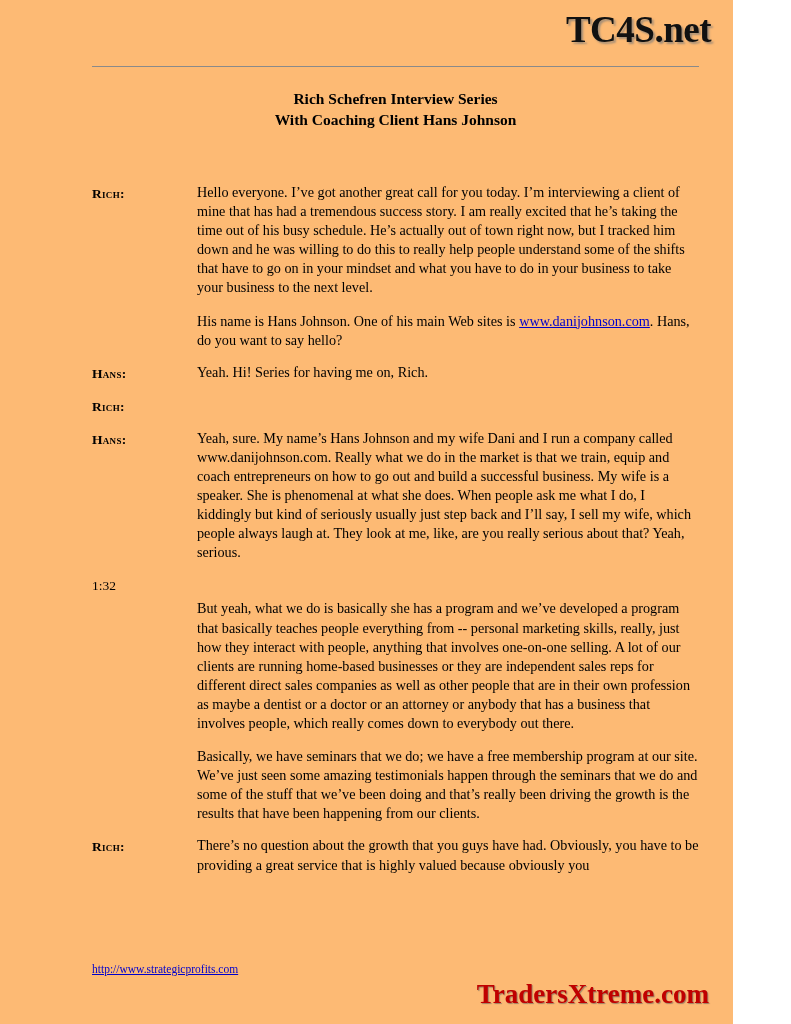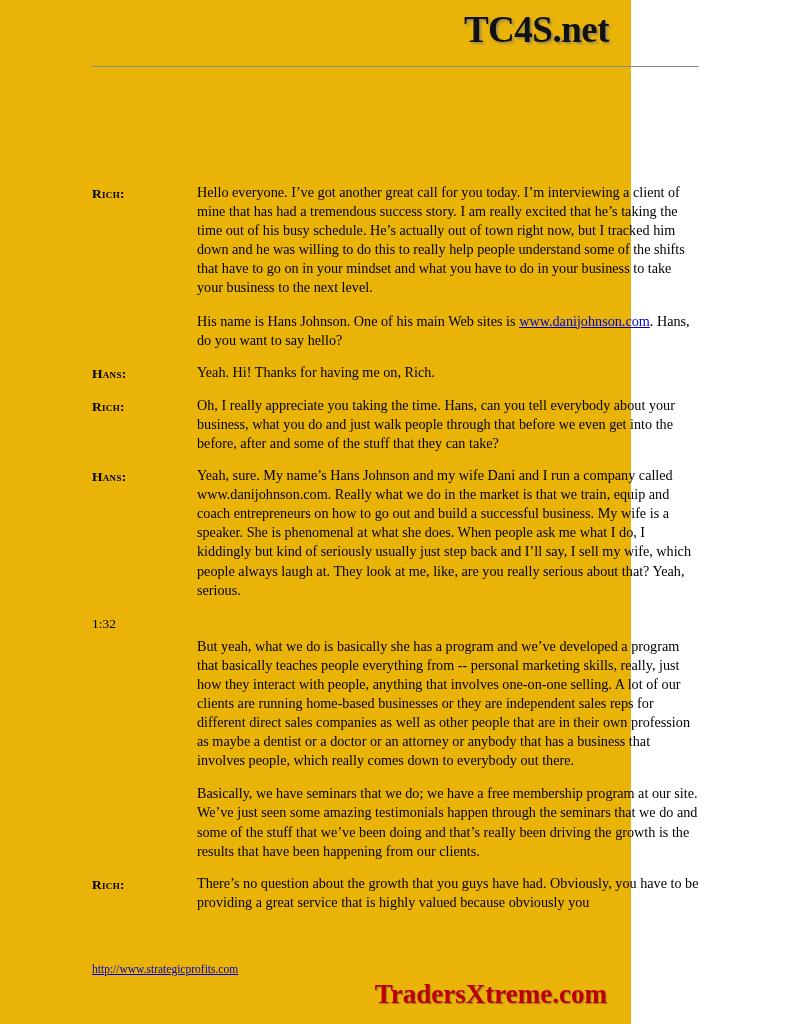--- a/index.html
+++ b/index.html
@@ -12,23 +12,23 @@
     height: 1024px;
     position: relative;
     font-family: "Liberation Serif", serif;
     color: #000000;
     overflow: hidden;
   }
 
   .page {
     position: absolute;
     left: 0; top: 0;
-    width: 631px;
+    width: 733px;
     height: 1024px;
-    background: #eab308;
+    background: #fdba74;
   }
 
   
   .tc4s-logo {
     position: absolute;
     right: 22px;
     top: 8px;
     font-family: "Liberation Serif", serif;
     font-weight: bold;
     font-size: 37px;
@@ -154,43 +154,44 @@
 </style>
 </head>
 <body>
 
 <div class="page">
 
   <div class="tc4s-logo">TC4S.net</div>
 
   <div class="top-rule"></div>
 
+  <div class="doc-title">
+    <div>Rich Schefren Interview Series</div>
+    <div>With Coaching Client Hans Johnson</div>
+  </div>
 
   <div class="transcript">
 
     <div class="row">
       <div class="speaker">Rich:</div>
       <div class="speech">
         <p>Hello everyone. I’ve got another great call for you today. I’m interviewing a client of mine that has had a tremendous success story. I am really excited that he’s taking the time out of his busy schedule. He’s actually out of town right now, but I tracked him down and he was willing to do this to really help people understand some of the shifts that have to go on in your mindset and what you have to do in your business to take your business to the next level.</p>
         <p><span>His name is Hans Johnson. One of his main Web sites is </span><a href="#">www.danijohnson.com</a><span>. Hans, do you want to say hello?</span></p>
       </div>
     </div>
 
     <div class="row">
       <div class="speaker">Hans:</div>
       <div class="speech">
-        <p>Yeah. Hi! Thanks for having me on, Rich.</p>
+        <p>Yeah. Hi! Series for having me on, Rich.</p>
       </div>
     </div>
 
     <div class="row">
       <div class="speaker">Rich:</div>
-      <div class="speech">
-        <p>Oh, I really appreciate you taking the time. Hans, can you tell everybody about your business, what you do and just walk people through that before we even get into the before, after and some of the stuff that they can take?</p>
-      </div>
     </div>
 
     <div class="row">
       <div class="speaker">Hans:</div>
       <div class="speech">
         <p>Yeah, sure. My name’s Hans Johnson and my wife Dani and I run a company called www.danijohnson.com. Really what we do in the market is that we train, equip and coach entrepreneurs on how to go out and build a successful business. My wife is a speaker. She is phenomenal at what she does. When people ask me what I do, I kiddingly but kind of seriously usually just step back and I’ll say, I sell my wife, which people always laugh at. They look at me, like, are you really serious about that? Yeah, serious.</p>
       </div>
     </div>
 
     <div class="row" style="">

